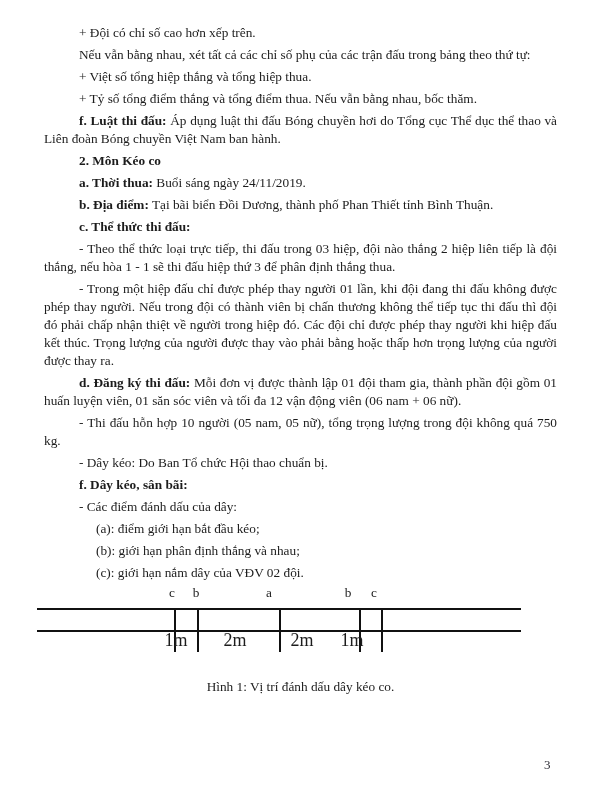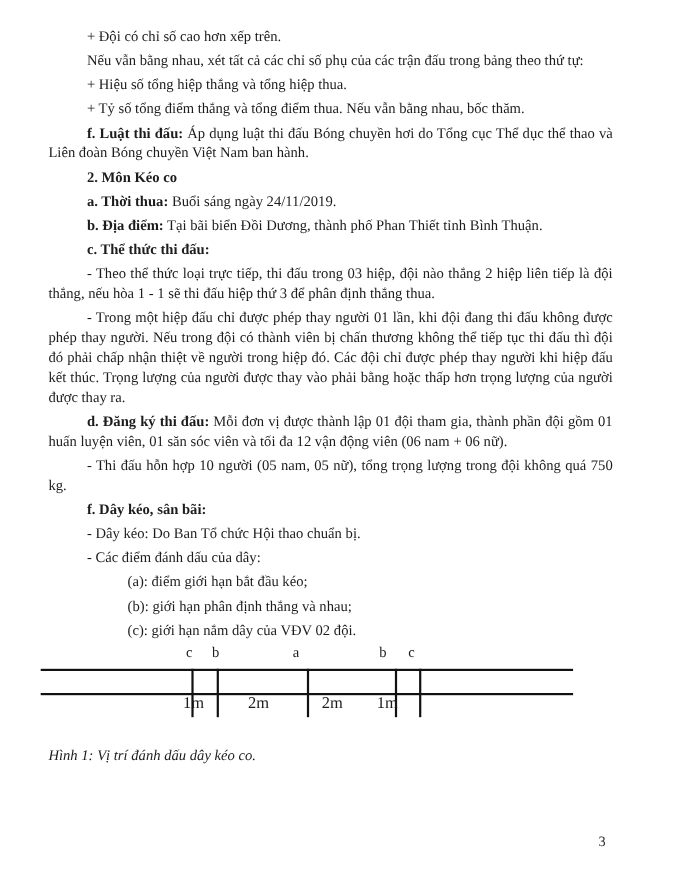--- a/index.html
+++ b/index.html
@@ -19,21 +19,21 @@
     width: 612px;
     padding: 24px 55px 0 44px;
   }
   .para {
     margin: 0 0 4px 0;
     font-size: 13.3px;
     line-height: 18px;
     text-align: justify;
   }
   .para.indent  { text-indent: 35px; }
-  .para.indent2 { margin-left: 72px; text-align: left; }
+  .para.indent2 { margin-left: 52px; text-align: left; }
   .b { font-weight: bold; }
   .i { }
 
   
   .diagram { position: relative; height: 68px; margin-top: 2px; }
   .dg-line {
     position: absolute; left: -7px; width: 484px; height: 2px;
     background: #111;
   }
   .dg-line.top    { top: 22px; }
@@ -43,58 +43,57 @@
     background: #111;
   }
   .dg-letter {
     position: absolute; top: -1px;
     transform: translateX(-50%);
     font-size: 13.3px; line-height: 16px;
   }
   .dg-dist {
     position: absolute; top: 46px;
     transform: translateX(-50%);
-    font-size: 15px; line-height: 16px;
+    font-size: 18px; line-height: 16px;
     white-space: nowrap;
   }
   .caption {
     margin: 24px 0 0 0;
-    text-align: left;
-    font-style: italic;
+    text-align: center;
     font-size: 13.3px;
     line-height: 18px;
   }
   .page-number {
     position: absolute;
     left: 544px; top: 757px;
     font-size: 13px;
     color: #2a2a33;
   }
 </style>
 </head>
 <body>
 
 <div class="page">
   <div class="content">
     <div id="paragraphs">
         <p class="para indent"><span class="">+ Đội có chỉ số cao hơn xếp trên.</span></p>
         <p class="para indent"><span class="">Nếu vẫn bằng nhau, xét tất cả các chỉ số phụ của các trận đấu trong bảng theo thứ tự:</span></p>
-        <p class="para indent"><span class="">+ Hiệu số tổng hiệp thắng và tổng hiệp thua.</span></p>
+        <p class="para indent"><span class="">+ Việt số tổng hiệp thắng và tổng hiệp thua.</span></p>
         <p class="para indent"><span class="">+ Tỷ số tổng điểm thắng và tổng điểm thua. Nếu vẫn bằng nhau, bốc thăm.</span></p>
         <p class="para indent"><span class="b">f. Luật thi đấu:</span><span class=""> Áp dụng luật thi đấu Bóng chuyền hơi do Tổng cục Thể dục thể thao và Liên đoàn Bóng chuyền Việt Nam ban hành.</span></p>
         <p class="para indent"><span class="b">2. Môn Kéo co</span></p>
         <p class="para indent"><span class="b">a. Thời thua:</span><span class=""> Buổi sáng ngày 24/11/2019.</span></p>
         <p class="para indent"><span class="b">b. Địa điểm:</span><span class=""> Tại bãi biển Đồi Dương, thành phố Phan Thiết tỉnh Bình Thuận.</span></p>
         <p class="para indent"><span class="b">c. Thể thức thi đấu:</span></p>
         <p class="para indent"><span class="">- Theo thể thức loại trực tiếp, thi đấu trong 03 hiệp, đội nào thắng 2 hiệp liên tiếp là đội thắng, nếu hòa 1 - 1 sẽ thi đấu hiệp thứ 3 để phân định thắng thua.</span></p>
         <p class="para indent"><span class="">- Trong một hiệp đấu chỉ được phép thay người 01 lần, khi đội đang thi đấu không được phép thay người. Nếu trong đội có thành viên bị chấn thương không thể tiếp tục thi đấu thì đội đó phải chấp nhận thiệt về người trong hiệp đó. Các đội chỉ được phép thay người khi hiệp đấu kết thúc. Trọng lượng của người được thay vào phải bằng hoặc thấp hơn trọng lượng của người được thay ra.</span></p>
         <p class="para indent"><span class="b">d. Đăng ký thi đấu:</span><span class=""> Mỗi đơn vị được thành lập 01 đội tham gia, thành phần đội gồm 01 huấn luyện viên, 01 săn sóc viên và tối đa 12 vận động viên </span><span class=" i">(06 nam + 06 nữ).</span></p>
         <p class="para indent"><span class="">- Thi đấu hỗn hợp 10 người </span><span class=" i">(05 nam, 05 nữ),</span><span class=""> tổng trọng lượng trong đội không quá 750 kg.</span></p>
+        <p class="para indent"><span class="">- Dây kéo: Do Ban Tổ chức Hội thao chuẩn bị.</span></p>
         <p class="para indent"><span class="b">f. Dây kéo, sân bãi:</span></p>
-        <p class="para indent"><span class="">- Dây kéo: Do Ban Tổ chức Hội thao chuẩn bị.</span></p>
         <p class="para indent"><span class="">- Các điểm đánh dấu của dây:</span></p>
         <p class="para indent2"><span class="">(a): điểm giới hạn bắt đầu kéo;</span></p>
         <p class="para indent2"><span class="">(b): giới hạn phân định thắng và nhau;</span></p>
         <p class="para indent2"><span class="">(c): giới hạn nắm dây của VĐV 02 đội.</span></p>
       </div>
 
     <div class="diagram" id="diagram">
       <div class="dg-line top"></div>
       <div class="dg-line bottom"></div>
     <div class="dg-tick" style="left: 130px;"></div>

